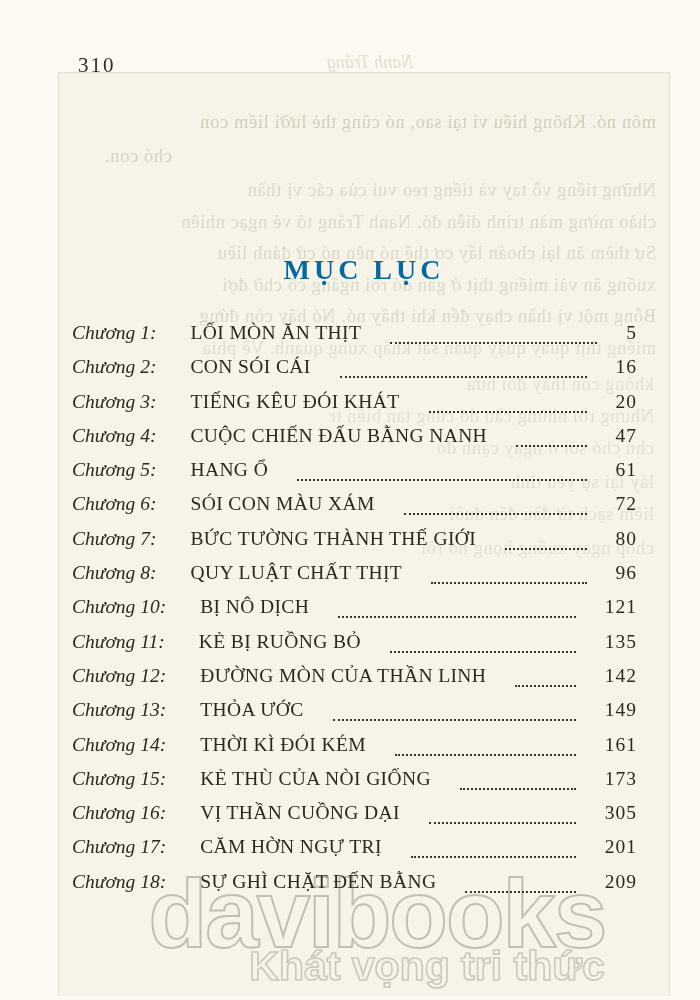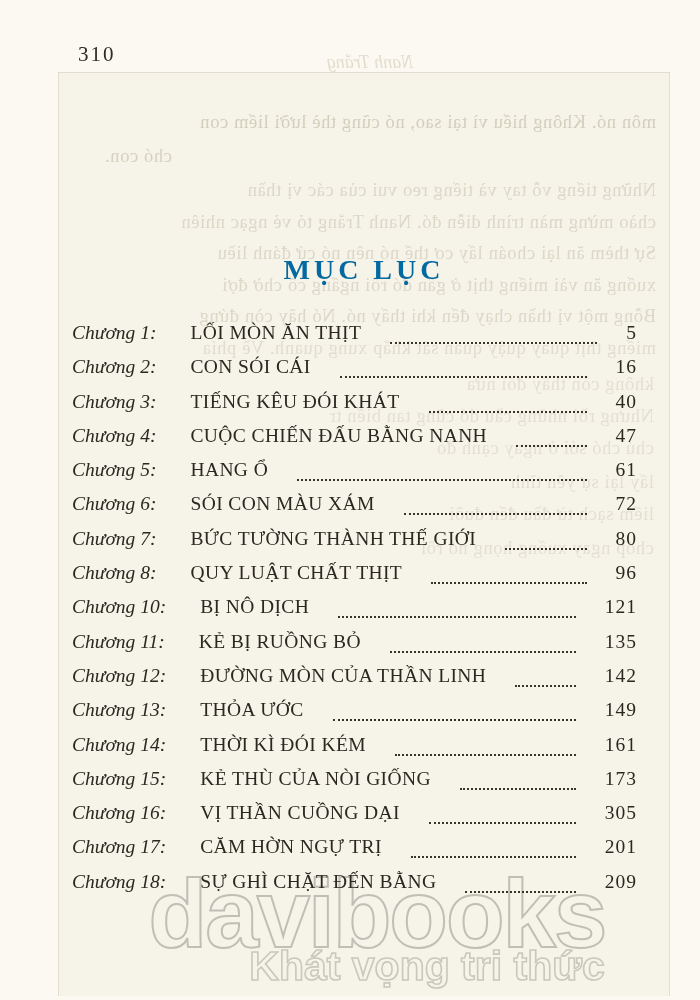--- a/index.html
+++ b/index.html
@@ -14,21 +14,21 @@
 
   
   .inner{
     position:absolute;left:58px;top:72px;right:30px;bottom:4px;
     background:#f6f3e9;
     border:1px solid rgba(205,198,175,0.45);
     border-bottom:none;
   }
 
   .pageno{
-    position:absolute;left:78px;top:42px;
+    position:absolute;left:78px;top:53px;
     font-size:21px;color:#2f2c24;letter-spacing:2px;
   }
 
   
   .ghost{position:absolute;inset:0;z-index:1;pointer-events:none;}
   .gh{
     position:absolute;transform:scaleX(-1);
     color:#dcd8c8;font-size:18.5px;letter-spacing:.6px;
     white-space:nowrap;overflow:hidden;
     filter:blur(0.4px);
@@ -146,21 +146,21 @@
       <div class="toc-row">
         <span class="chap">Chương 2:</span>
         <span class="ttl">CON SÓI CÁI</span>
         <span class="dots"></span>
         <span class="pg">16</span>
       </div>
       <div class="toc-row">
         <span class="chap">Chương 3:</span>
         <span class="ttl">TIẾNG KÊU ĐÓI KHÁT</span>
         <span class="dots"></span>
-        <span class="pg">40</span>
+        <span class="pg">20</span>
       </div>
       <div class="toc-row">
         <span class="chap">Chương 4:</span>
         <span class="ttl">CUỘC CHIẾN ĐẤU BẰNG NANH</span>
         <span class="dots"></span>
         <span class="pg">47</span>
       </div>
       <div class="toc-row">
         <span class="chap">Chương 5:</span>
         <span class="ttl">HANG Ổ</span>

